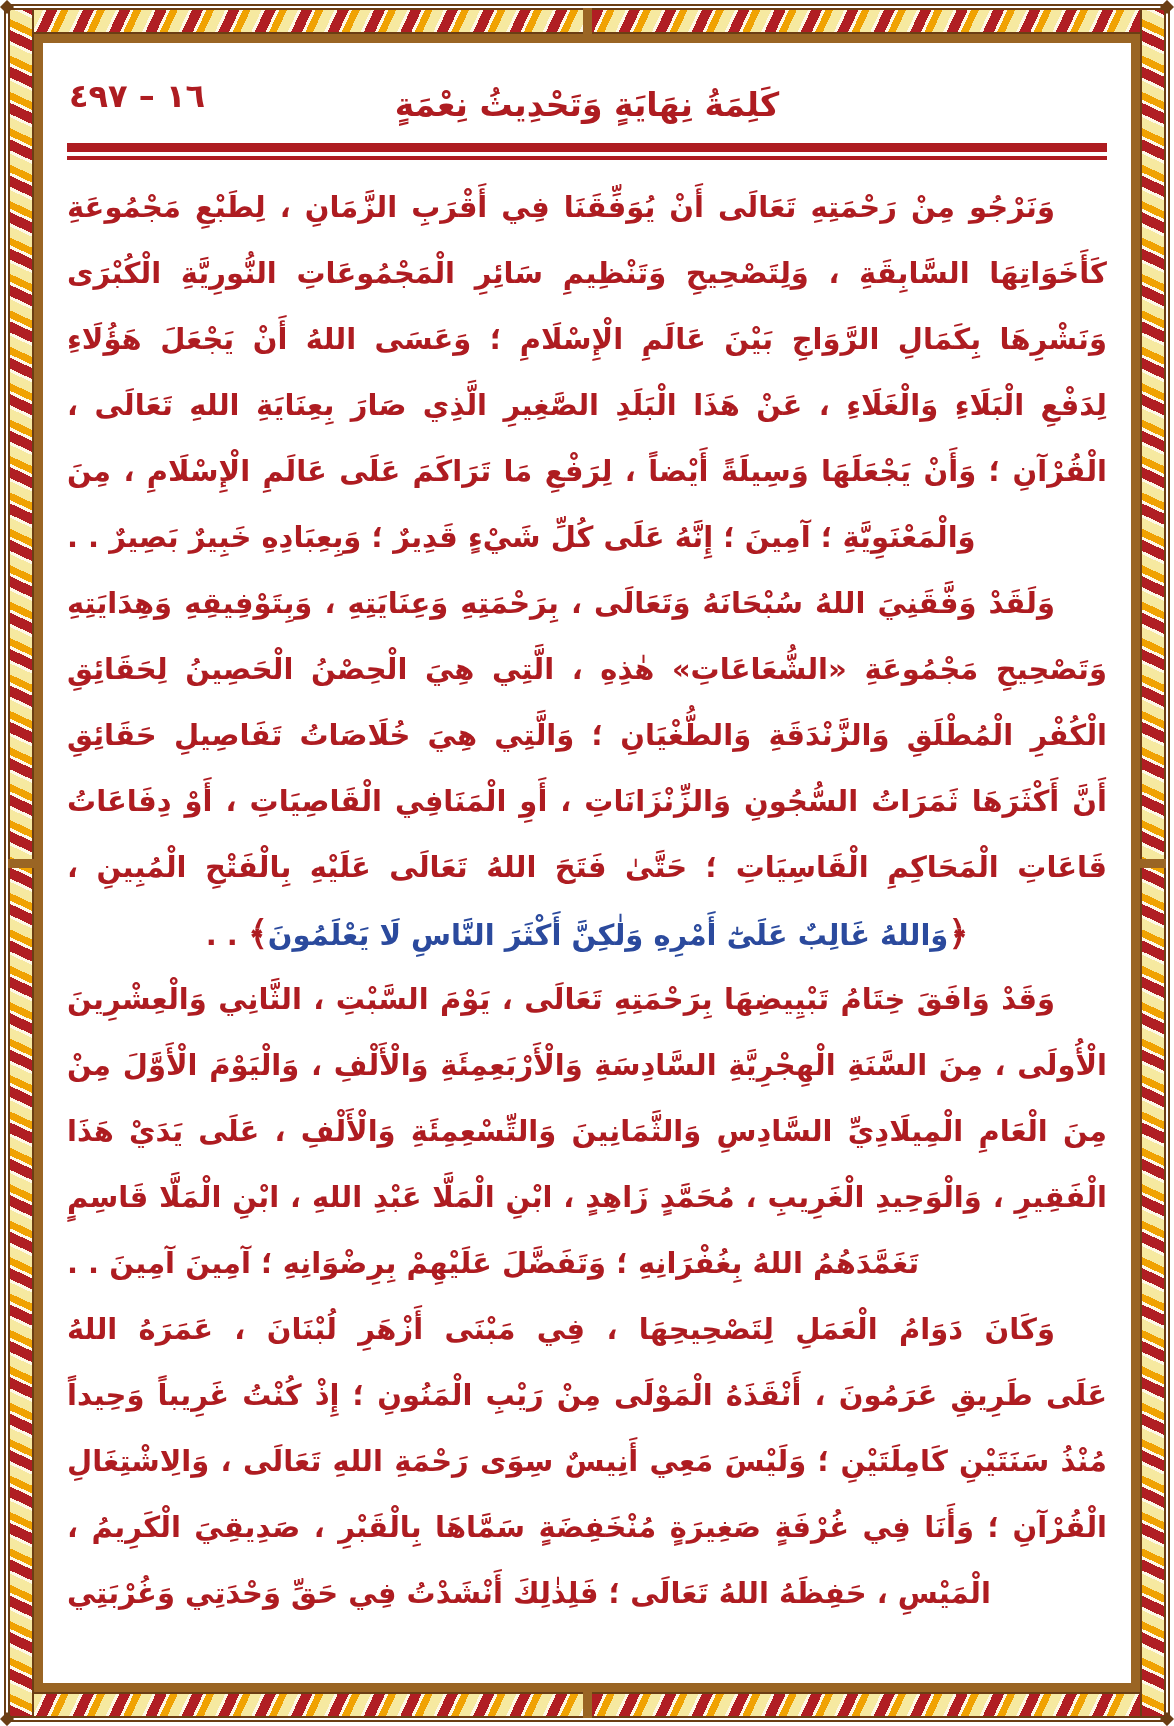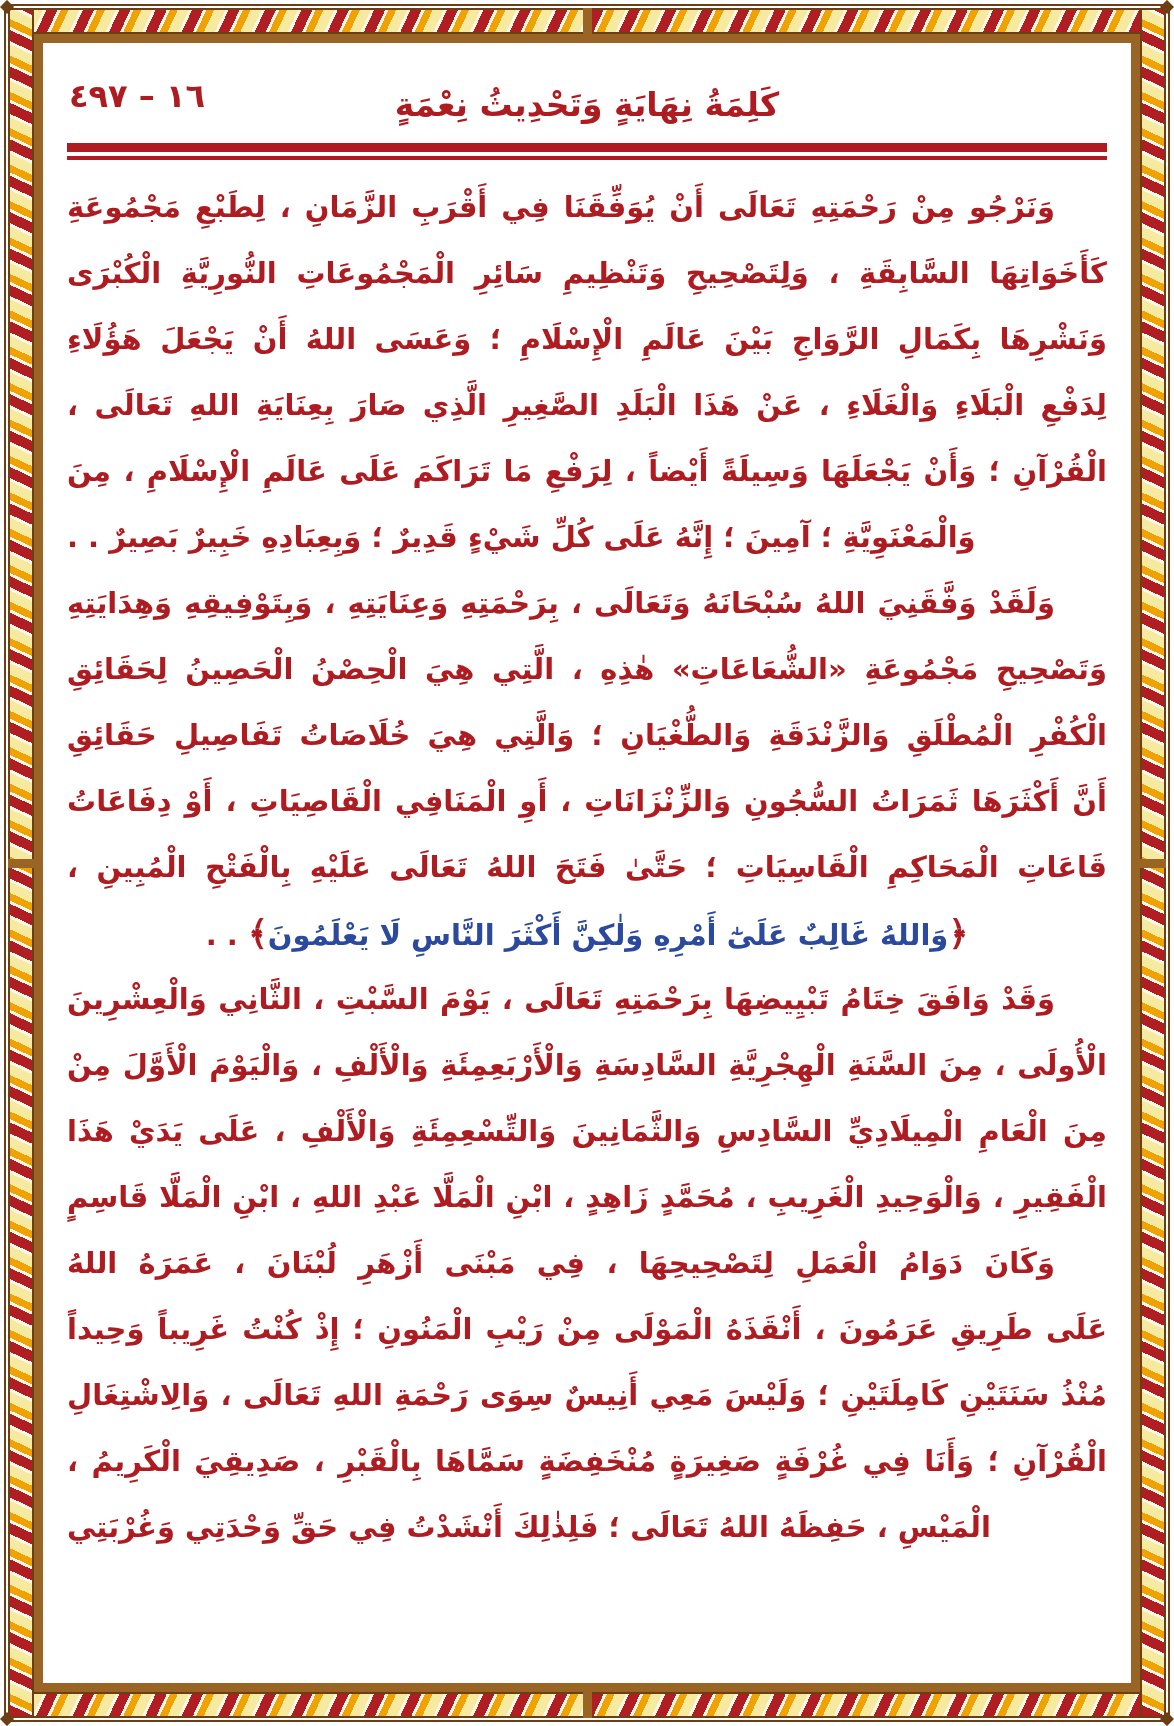--- a/index.html
+++ b/index.html
@@ -105,20 +105,21 @@
         <div class="line j indent">وَلَقَدْ وَفَّقَنِيَ اللهُ سُبْحَانَهُ وَتَعَالَى ، بِرَحْمَتِهِ وَعِنَايَتِهِ ، وَبِتَوْفِيقِهِ وَهِدَايَتِهِ ، لِإِكْمَالِ تَبْيِيضِ</div>
         <div class="line j">وَتَصْحِيحِ مَجْمُوعَةِ «الشُّعَاعَاتِ» هٰذِهِ ، الَّتِي هِيَ الْحِصْنُ الْحَصِينُ لِحَقَائِقِ الْإِيمَانِ ، ضِدَّ</div>
         <div class="line j">الْكُفْرِ الْمُطْلَقِ وَالزَّنْدَقَةِ وَالطُّغْيَانِ ؛ وَالَّتِي هِيَ خُلَاصَاتُ تَفَاصِيلِ حَقَائِقِ رِسَالَةِ النُّورِ ؛ كَمَا</div>
         <div class="line j">أَنَّ أَكْثَرَهَا ثَمَرَاتُ السُّجُونِ وَالزِّنْزَانَاتِ ، أَوِ الْمَنَافِي الْقَاصِيَاتِ ، أَوْ دِفَاعَاتُ بَطَلِ النُّورِ فِي</div>
         <div class="line j">قَاعَاتِ الْمَحَاكِمِ الْقَاسِيَاتِ ؛ حَتَّىٰ فَتَحَ اللهُ تَعَالَى عَلَيْهِ بِالْفَتْحِ الْمُبِينِ ، وَالنَّصْرِ الْعَزِيزِ ؛</div>
         <div class="line c"><span class="verse-ornament">﴿</span><span class="verse-text">وَاللهُ غَالِبٌ عَلَىٰٓ أَمْرِهِ وَلٰكِنَّ أَكْثَرَ النَّاسِ لَا يَعْلَمُونَ</span><span class="verse-ornament">﴾</span><span class="verse-trail"> . .</span></div>
         <div class="line j indent">وَقَدْ وَافَقَ خِتَامُ تَبْيِيضِهَا بِرَحْمَتِهِ تَعَالَى ، يَوْمَ السَّبْتِ ، الثَّانِي وَالْعِشْرِينَ مِنْ جُمَادَى</div>
         <div class="line j">الْأُولَى ، مِنَ السَّنَةِ الْهِجْرِيَّةِ السَّادِسَةِ وَالْأَرْبَعِمِئَةِ وَالْأَلْفِ ، وَالْيَوْمَ الْأَوَّلَ مِنْ شَهْرِ شُبَاطَ ،</div>
         <div class="line j">مِنَ الْعَامِ الْمِيلَادِيِّ السَّادِسِ وَالثَّمَانِينَ وَالتِّسْعِمِئَةِ وَالْأَلْفِ ، عَلَى يَدَيْ هَذَا الْعَبْدِ الضَّعِيفِ</div>
         <div class="line j">الْفَقِيرِ ، وَالْوَحِيدِ الْغَرِيبِ ، مُحَمَّدٍ زَاهِدٍ ، ابْنِ الْمَلَّا عَبْدِ اللهِ ، ابْنِ الْمَلَّا قَاسِمٍ الْمَلَازْكِرْدِيِّ ،</div>
+        <div class="line r">تَغَمَّدَهُمُ اللهُ بِغُفْرَانِهِ ؛ وَتَفَضَّلَ عَلَيْهِمْ بِرِضْوَانِهِ ؛ آمِينَ آمِينَ . .</div>
         <div class="line j indent">وَكَانَ دَوَامُ الْعَمَلِ لِتَصْحِيحِهَا ، فِي مَبْنَى أَزْهَرِ لُبْنَانَ ، عَمَرَهُ اللهُ بِالْأَحْبَابِ وَالْخُلَّانِ ،</div>
         <div class="line j">عَلَى طَرِيقِ عَرَمُونَ ، أَنْقَذَهُ الْمَوْلَى مِنْ رَيْبِ الْمَنُونِ ؛ إِذْ كُنْتُ غَرِيباً وَحِيداً فِي نَفْسِ الْمَبْنَى</div>
         <div class="line j">مُنْذُ سَنَتَيْنِ كَامِلَتَيْنِ ؛ وَلَيْسَ مَعِي أَنِيسٌ سِوَى رَحْمَةِ اللهِ تَعَالَى ، وَالِاشْتِغَالِ بِتَصْحِيحِ أَنْوَارِ</div>
         <div class="line j">الْقُرْآنِ ؛ وَأَنَا فِي غُرْفَةٍ صَغِيرَةٍ مُنْخَفِضَةٍ سَمَّاهَا بِالْقَبْرِ ، صَدِيقِيَ الْكَرِيمُ ، فَضِيلَةُ الشَّيْخِ خَلِيلٍ</div>
         <div class="line r">الْمَيْسِ ، حَفِظَهُ اللهُ تَعَالَى ؛ فَلِذٰلِكَ أَنْشَدْتُ فِي حَقِّ وَحْدَتِي وَغُرْبَتِي وَغُرْفَتِي قَائِلاً :</div>
       </div>
   </div>
 </div>
 
 </body></html>

